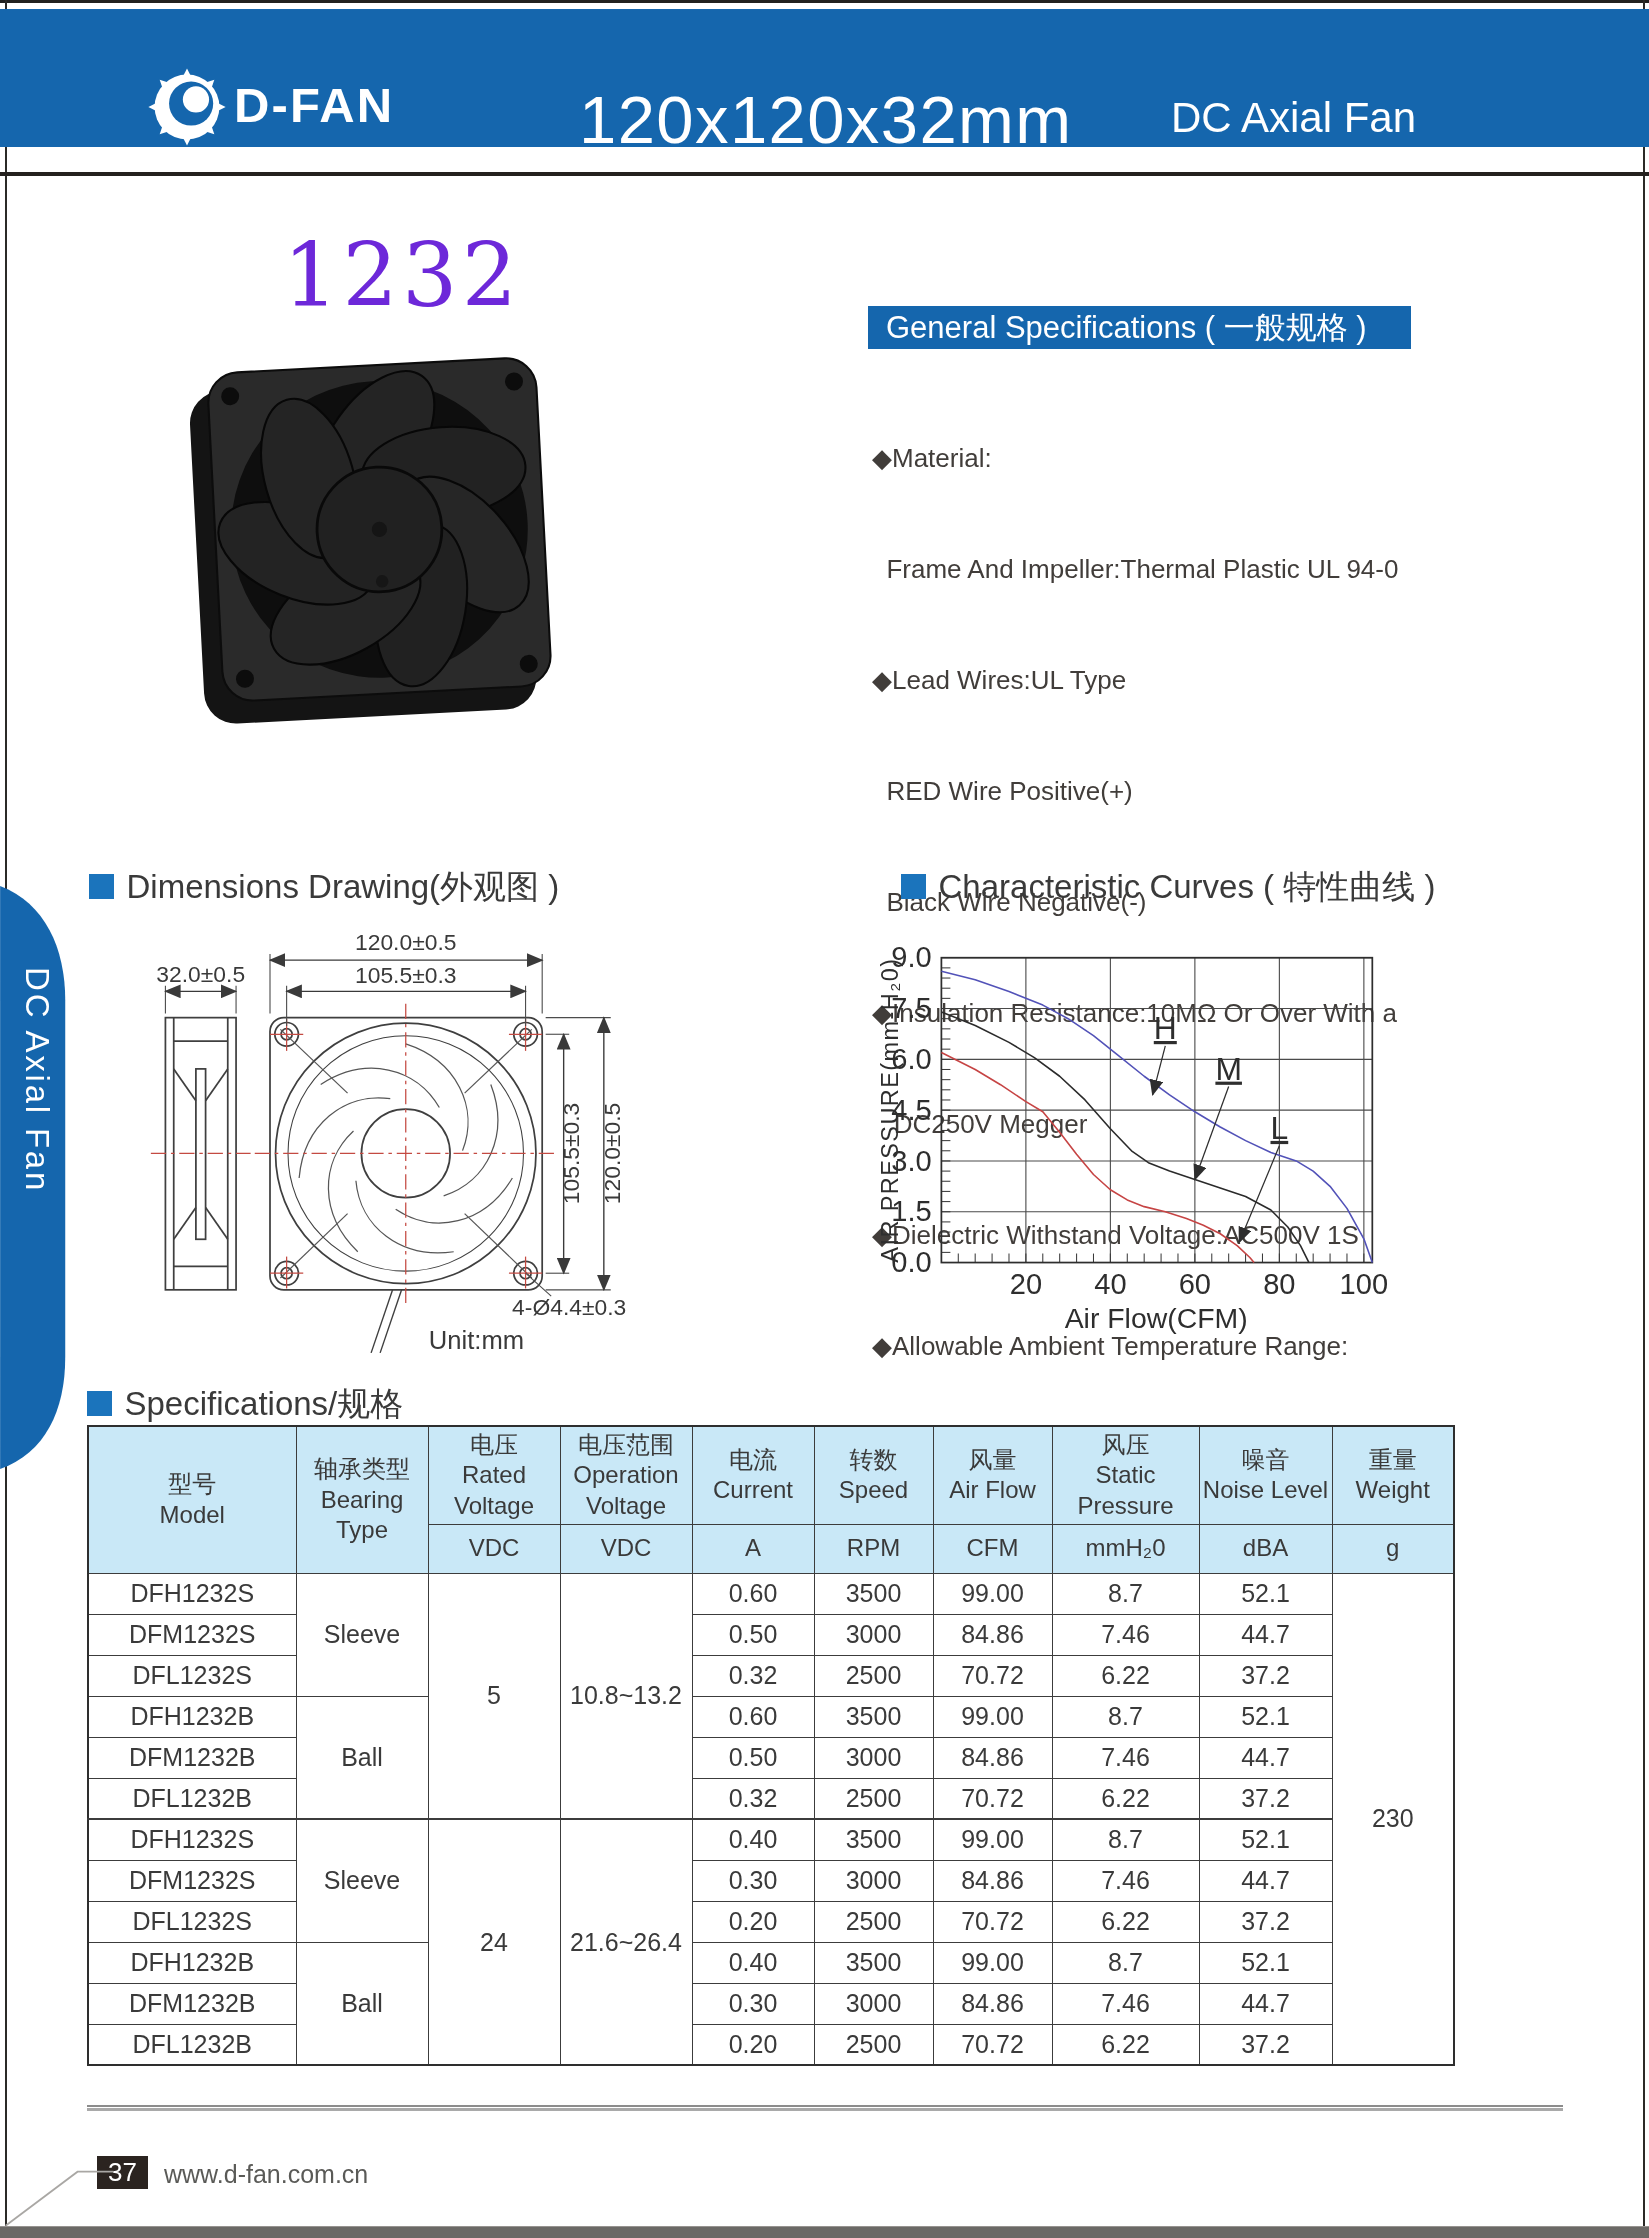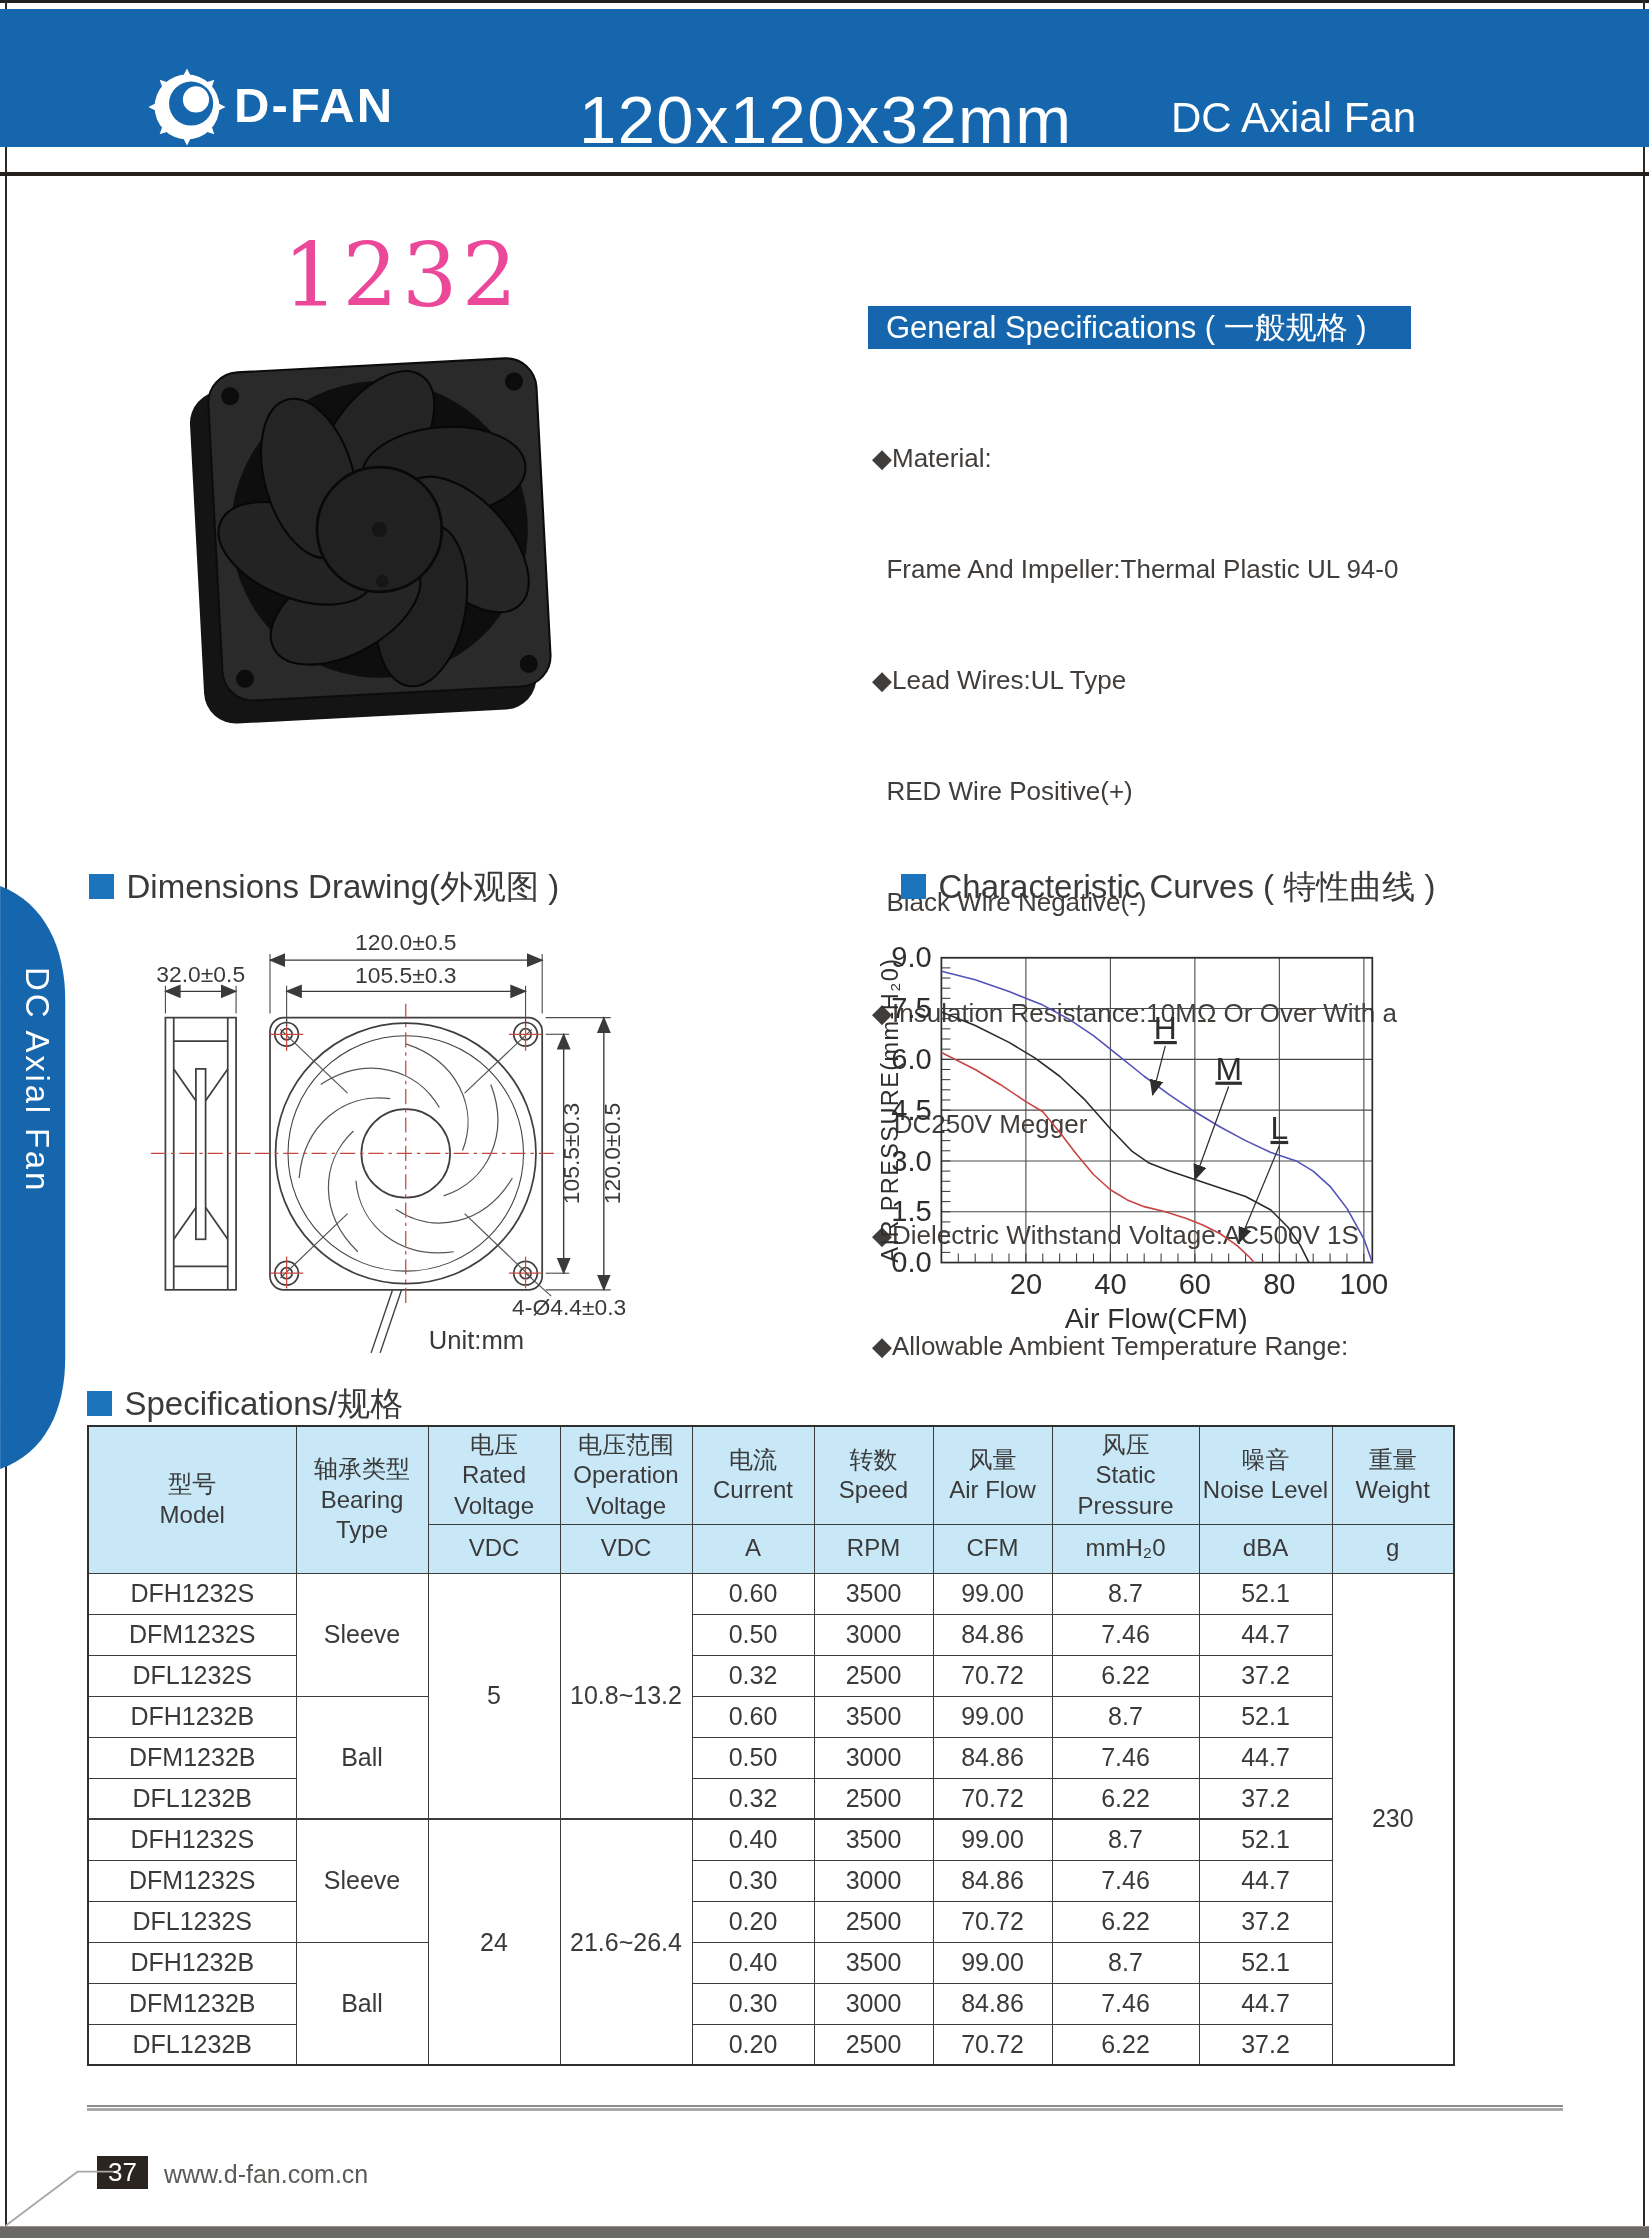--- a/index.html
+++ b/index.html
@@ -16,21 +16,21 @@
 
   
   .header{position:absolute;left:0;top:9px;width:100%;height:138px;background:#1566ad;}
   .header-underline{position:absolute;left:0;top:172px;width:100%;height:4.2px;background:#24211e;}
   .brand-logo{position:absolute;left:147px;top:58px;}
   .brand-name{position:absolute;left:234px;top:68px;font-size:49px;font-weight:bold;color:#ffffff;letter-spacing:2.1px;}
   .size-title{position:absolute;left:579px;top:61px;font-size:67px;color:#ffffff;font-weight:500;letter-spacing:1.4px;margin-top:11px;}
   .header-subtitle{position:absolute;left:1171px;top:85px;font-size:42px;color:#ffffff;font-weight:500;}
 
   
-  .model-title{position:absolute;left:283px;top:225px;font-size:87px;color:#ec4899;font-family:"DejaVu Serif",serif;letter-spacing:4.2px;}
+  .model-title{position:absolute;left:283px;top:225px;font-size:87px;color:#6d28d9;font-family:"DejaVu Serif",serif;letter-spacing:4.2px;}
   .product-photo{position:absolute;left:184px;top:317px;}
 
   
   .gs-bar{position:absolute;left:868px;top:306px;width:543px;height:43px;background:#1566ad;color:#fff;
     font-size:31px;line-height:43px;padding-left:18px;box-sizing:border-box;}
   .gs-lines{position:absolute;left:872px;top:366px;font-size:26px;line-height:37px;color:#413d3a;white-space:pre;}
 
   
   .side-tab-svg{position:absolute;left:0;top:879px;}
   .side-tab-label{position:absolute;left:15.2px;top:967px;height:430px;width:44px;color:#fff;font-size:33px;

